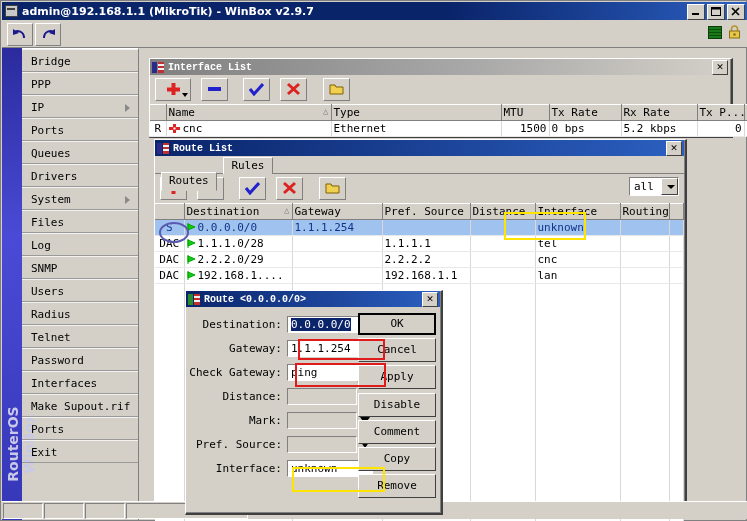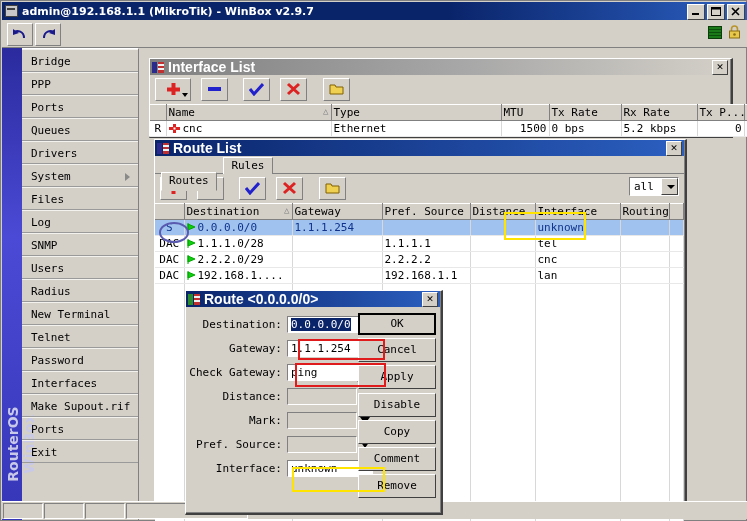--- a/index.html
+++ b/index.html
@@ -66,22 +66,22 @@
   .win{position:absolute;background:#d4d0c8;
     border-top:1px solid #fff;border-left:1px solid #fff;
     border-right:2px solid #404040;border-bottom:2px solid #404040;
     box-sizing:border-box;}
   .win-inner{border-right:1px solid #808080;border-bottom:1px solid #808080;height:100%;box-sizing:border-box;}
   .win-title{height:16px;display:flex;align-items:center;
     background:linear-gradient(to right,#808080 0%,#a8a8a8 55%,#d4d0c8 100%);
     position:relative;padding-left:2px;}
   .win-title.active{background:linear-gradient(to right,#0a246a 0%,#2b5fc0 100%);}
   .win-title .wt-icon{width:12px;height:11px;margin-right:4px;flex:none;position:relative;}
-  .win-title .wt-text{color:#fff;font-family:Liberation Sans, sans-serif;
-    font-size:14px;font-weight:bold;white-space:nowrap;}
+  .win-title .wt-text{color:#fff;font-family:Liberation Mono, monospace;
+    font-size:10px;font-weight:bold;white-space:nowrap;}
   .win-close{position:absolute;right:2px;top:1px;width:14px;height:13px;background:#d4d0c8;
     border-top:1px solid #fff;border-left:1px solid #fff;
     border-right:1px solid #404040;border-bottom:1px solid #404040;
     font-family:"DejaVu Sans","Liberation Sans",sans-serif;font-size:9px;font-weight:bold;
     line-height:12px;text-align:center;color:#000;}
 
   
   .ltb{position:relative;height:26px;padding:3px 0 0 5px;}
   .lbtn{display:inline-block;width:25px;height:21px;background:#d4d0c8;
     border-top:1px solid #fff;border-left:1px solid #fff;
@@ -214,30 +214,30 @@
     </div>
   </div>
 
   <div class="sidebar">
     <div class="sb-spine">
       <span>RouterOS WinBox</span>
     </div>
     <div class="sb-menu" id="sbmenu">
         <div class="sb-item"><span>Bridge</span></div>
         <div class="sb-item"><span>PPP</span></div>
+        <div class="sb-item"><span>IP</span><i class="arrow"></i></div>
         <div class="sb-item"><span>Ports</span></div>
         <div class="sb-item"><span>Queues</span></div>
         <div class="sb-item"><span>Drivers</span></div>
         <div class="sb-item"><span>System</span><i class="arrow"></i></div>
         <div class="sb-item"><span>Files</span></div>
         <div class="sb-item"><span>Log</span></div>
         <div class="sb-item"><span>SNMP</span></div>
         <div class="sb-item"><span>Users</span></div>
         <div class="sb-item"><span>Radius</span></div>
-        <div class="sb-item"><span>New Terminal</span></div>
         <div class="sb-item"><span>Telnet</span></div>
         <div class="sb-item"><span>Password</span></div>
         <div class="sb-item"><span>Interfaces</span></div>
         <div class="sb-item"><span>Make Supout.rif</span></div>
         <div class="sb-item"><span>Ports</span></div>
         <div class="sb-item"><span>Exit</span></div>
       </div>
   </div>
 
   <div class="win" style="left:148px;top:57px;width:584px;height:80px;">
@@ -677,22 +677,22 @@
             <div class="frow">
               <div class="flabel">Interface:</div>
               <div class="fin" style="width: 86px;"><span>unknown</span></div>
             </div>
           </div>
         <div class="dbtns" id="dlgButtons">
             <div class="dbtn def"><span>OK</span></div>
             <div class="dbtn"><span>Cancel</span></div>
             <div class="dbtn"><span>Apply</span></div>
             <div class="dbtn gap"><span>Disable</span></div>
+            <div class="dbtn"><span>Comment</span></div>
             <div class="dbtn"><span>Copy</span></div>
-            <div class="dbtn"><span>Comment</span></div>
             <div class="dbtn"><span>Remove</span></div>
           </div>
       </div>
     </div>
   </div>
 
   <div class="annot-ellipse" style="left:158px;top:221px;width:30px;height:21px;"></div>
   <div class="annot-yellow" style="left:503px;top:211px;width:82px;height:28px;"></div>
   <div class="annot-red" style="left:297px;top:338px;width:87px;height:21px;"></div>
   <div class="annot-red" style="left:294px;top:362px;width:91px;height:24px;"></div>

